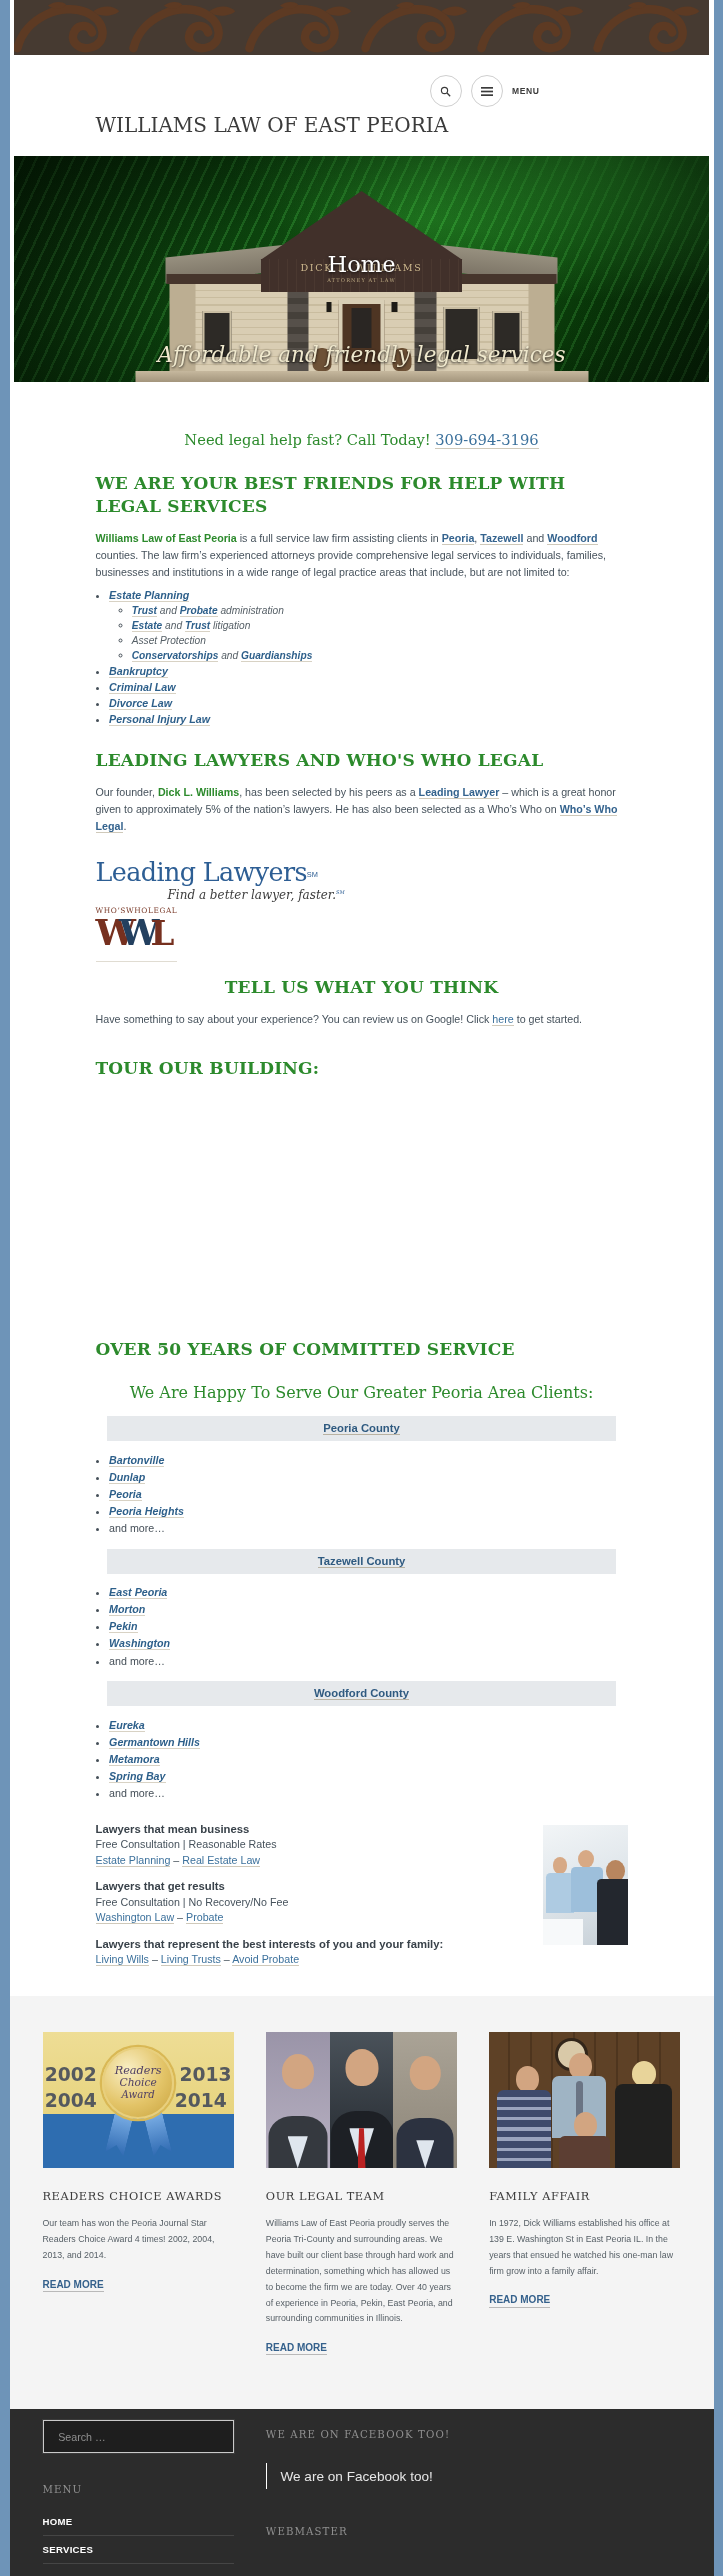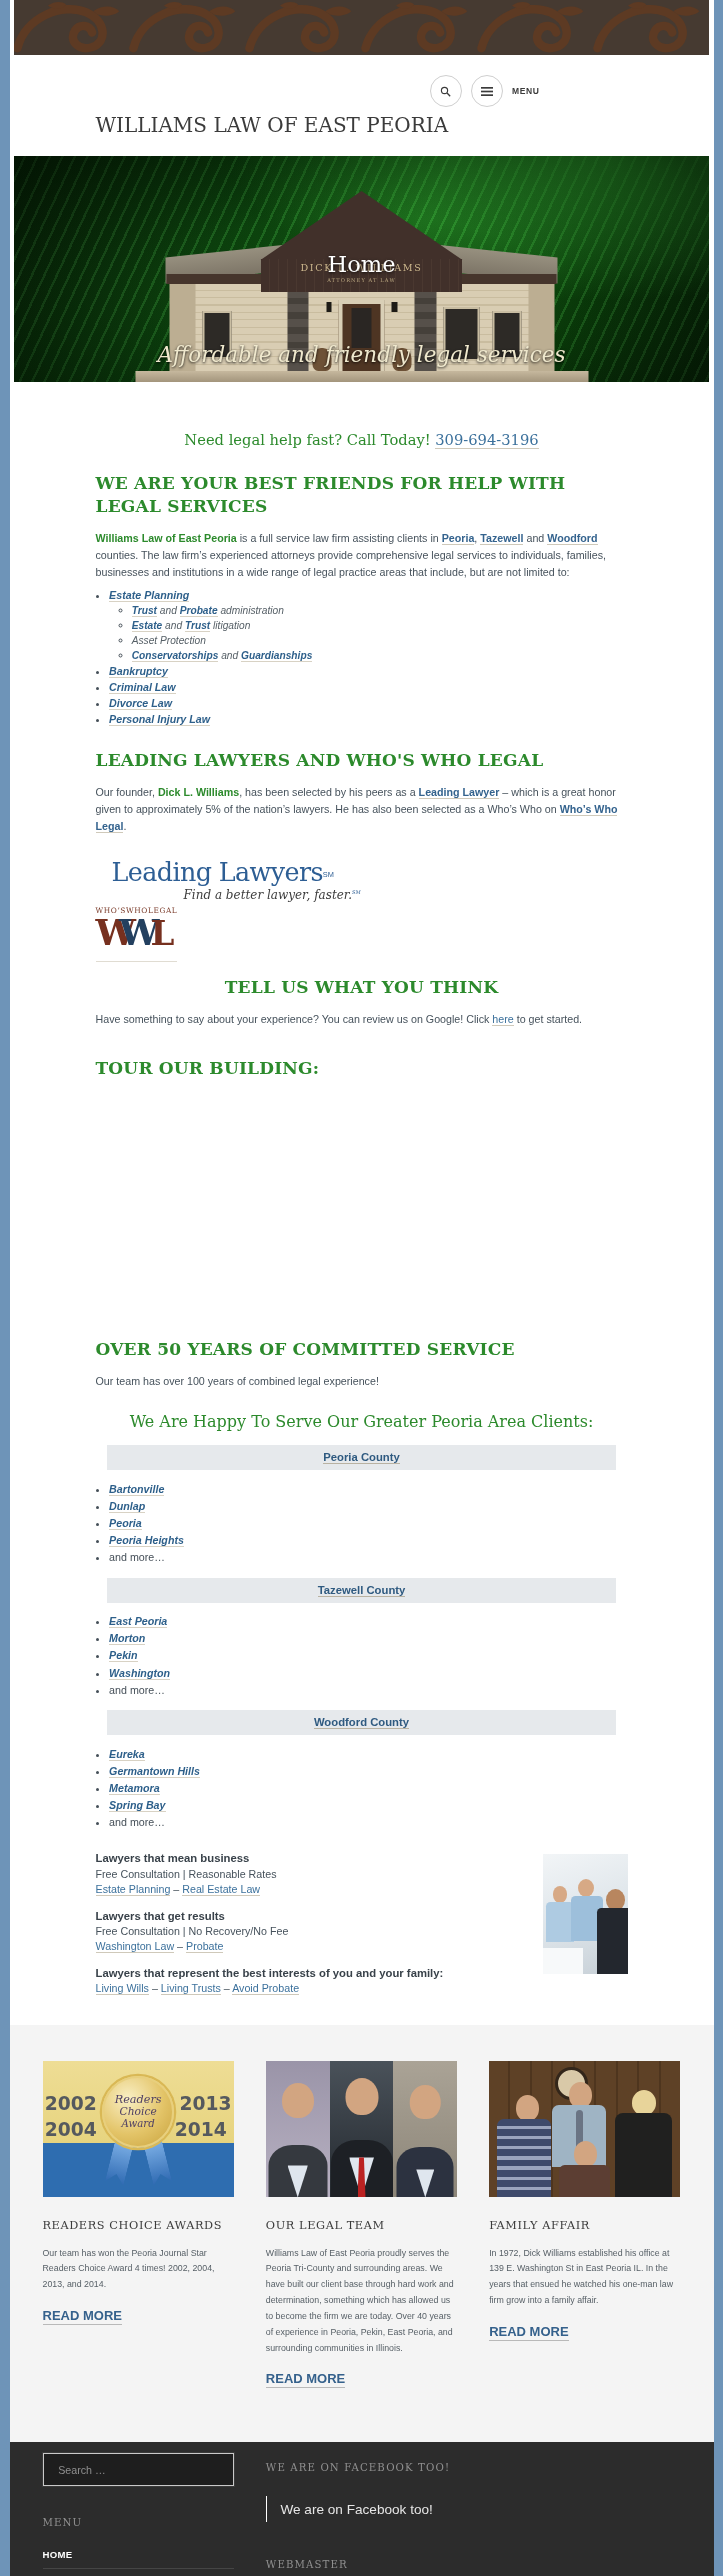--- a/index.html
+++ b/index.html
@@ -79,21 +79,21 @@
   .lbb { color:#34638e; font-weight:bold; text-decoration:none; border-bottom:0.6px solid #cfc9ba; }
   .lbi { color:#2d5f8a; font-weight:bold; font-style:italic; text-decoration:none; border-bottom:0.6px solid #d8d2c4; }
   .i   { font-style:italic; color:#555f66; }
   .lw  { color:#ffffff; text-decoration:none; }
 
   ul.practice { margin:8px 0 0 13.6px; }
   ul.practice li { font-size:10.7px; margin-bottom:4px; color:#454f58; }
   ul.practice ul { margin:4px 0 4px 22.6px; }
   ul.practice ul li { font-size:10.2px; }
 
-  .ll-logo { margin-top:16px; display:inline-block; text-decoration:none;margin-left:16px; }
+  .ll-logo { margin-top:16px; display:inline-block; text-decoration:none; }
   .ll-main { font-family:"DejaVu Serif",serif; font-size:25.4px; color:#2d5e94; letter-spacing:-0.6px; }
   .ll-sm { font-size:7.4px; vertical-align:super; color:#2d5e94; }
   .ll-tag { font-family:"DejaVu Serif",serif; font-style:italic; font-size:12px; color:#3d3d3d; margin:1.1px 0 0 72px; }
   .ll-tag .ll-sm2 { font-size:5.1px; }
   .wwl-logo { display:inline-block; margin-top:3.4px; padding-bottom:13px; border-bottom:0.6px solid #e0dcd2; text-decoration:none; }
   .wwl-top { font-family:"DejaVu Serif",serif; font-size:7.4px; letter-spacing:0.6px; color:#7a3b2a; }
   .wwl-row { line-height:.9; margin-top:1.1px; font-family:"DejaVu Serif",serif; font-weight:bold; }
   .wwl-w1 { font-size:36px; color:#76301f; }
   .wwl-w2 { font-size:36px; color:#23405f; margin-left:-17px; }
   .wwl-l  { font-size:34px; color:#76301f; margin-left:-9px; }
@@ -117,21 +117,21 @@
   .pp-head { position:absolute; border-radius:50%; background:#d7a985; }
   .pp-body { position:absolute; border-radius:4.5px 4.5px 0 0; }
   .pp-table { position:absolute; left:0; bottom:0; width:40px; height:26px; background:#f7f9fa; }
 
   
   .cards-section { background:#f4f4f4; padding:36px 0 54px; }
   .cards { width:638px; margin:0 auto; display:grid; grid-template-columns:repeat(3,1fr); gap:32px; }
   .card-img { height:136px; position:relative; overflow:hidden; }
   .card-title { margin-top:21.5px; font-family:"DejaVu Serif",serif; font-size:11.3px; color:#3b3b3b; letter-spacing:0.6px; }
   .card-text { margin-top:13.6px; font-size:8.8px; line-height:1.8; color:#565f66; }
-  .read-more { display:inline-block; margin-top:14.7px; font-size:13px; font-weight:bold; color:#35618c;
+  .read-more { display:inline-block; margin-top:14.7px; font-size:10px; font-weight:bold; color:#35618c;
                text-decoration:none; border-bottom:0.6px solid #b9b9b9; padding-bottom:1.1px; }
 
   
   .award { background:linear-gradient(#eedd95 0%, #e7d47f 60%, #2e6db0 60%, #2e6db0 100%); }
   .award-year { position:absolute; font-size:18.7px; font-weight:bold; color:#55595e; font-family:"DejaVu Sans",sans-serif; }
   .medal { position:absolute; left:50%; top:14.7px; transform:translateX(-50%); width:72px; height:72px; border-radius:50%;
            background:radial-gradient(circle at 35% 30%, #f9efc4, #e3c468 55%, #c8a23d);
            border:2.8px solid #e8cf7d; box-shadow:0 0 0 2.3px #d9b855; text-align:center;
            font-family:"DejaVu Serif",serif; font-style:italic; color:#4f3f63; }
   .medal div { line-height:1.15; }
@@ -293,21 +293,20 @@
       </div>
     </a>
 
     <h2 class="green" style="margin-top:13.6px;text-align:center;">TELL US WHAT YOU THINK</h2>
     <p class="body"><span>Have something to say about your experience? You can review us on Google! Click </span><a class="lb">here</a><span> to get started.</span></p>
 
     <h2 class="green" style="margin-top:29px;">TOUR OUR BUILDING:</h2>
     <div class="video-placeholder"></div>
 
     <h2 class="green" style="margin-top:0;">OVER 50 YEARS OF COMMITTED SERVICE</h2>
-    <p class="body">Our team has over 100 years of combined legal experience!</p>
     <h3 class="serve">We Are Happy To Serve Our Greater Peoria Area Clients:</h3>
 
     
     <div>
       <div class="county-bar">
         <a>Peoria County</a>
       </div>
       <ul class="county">
         <li><a class="lbi">Bartonville</a></li>
         <li><a class="lbi">Dunlap</a></li>

